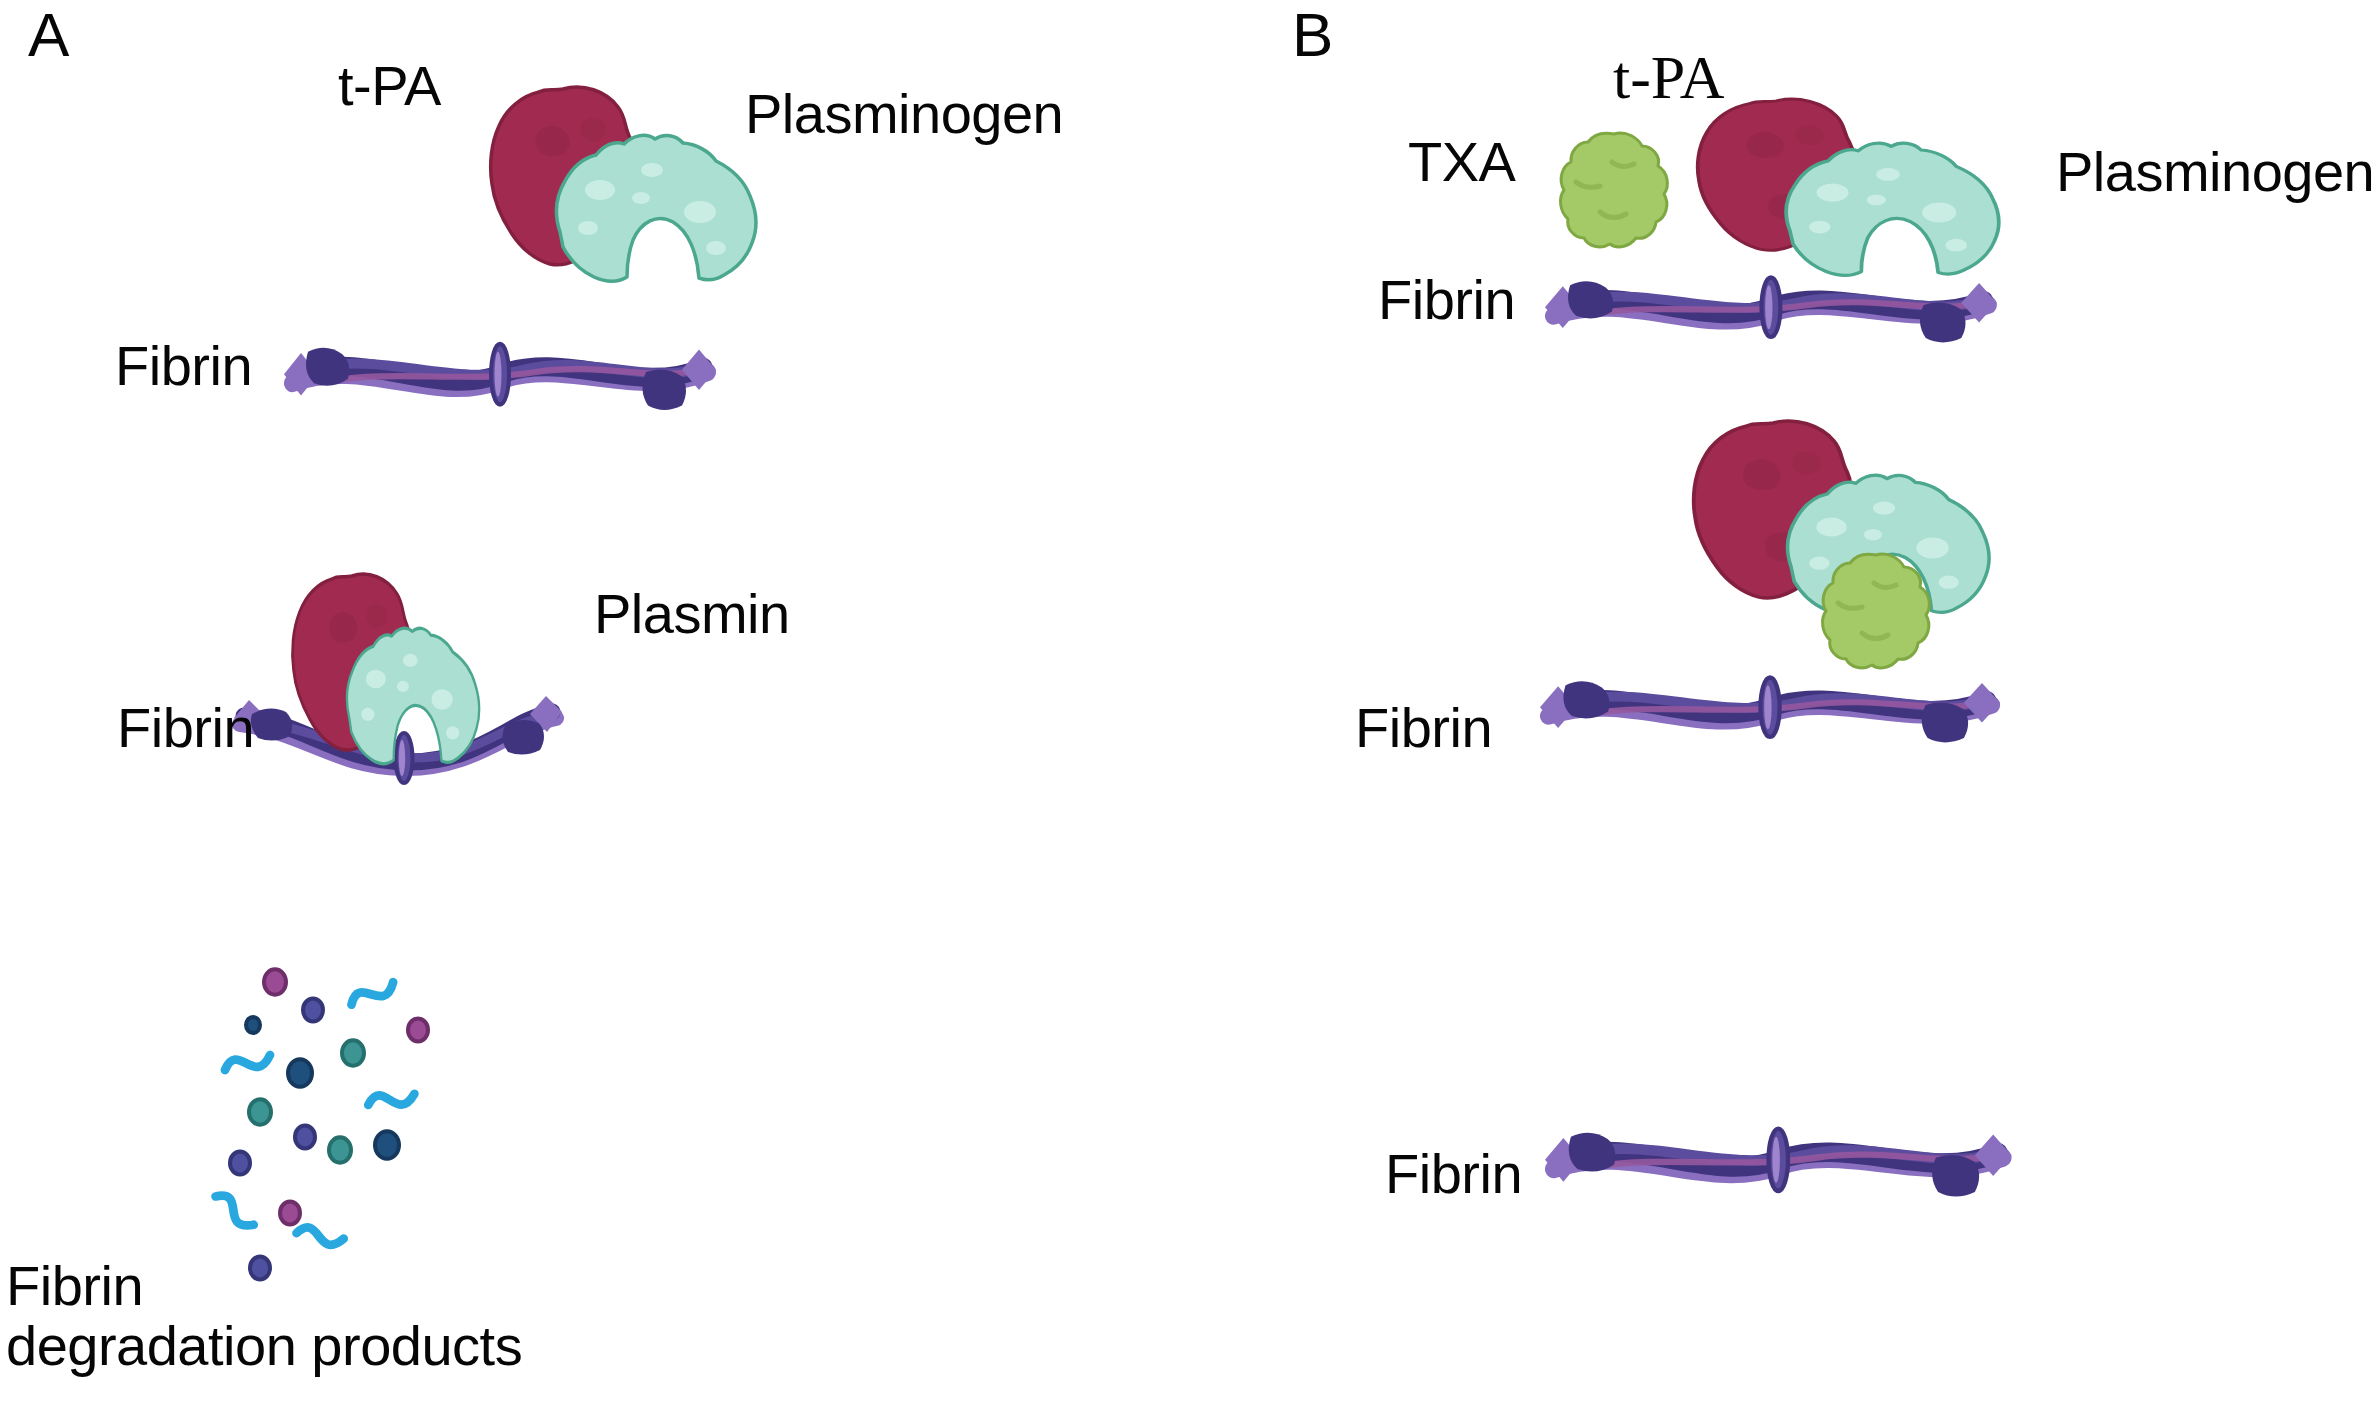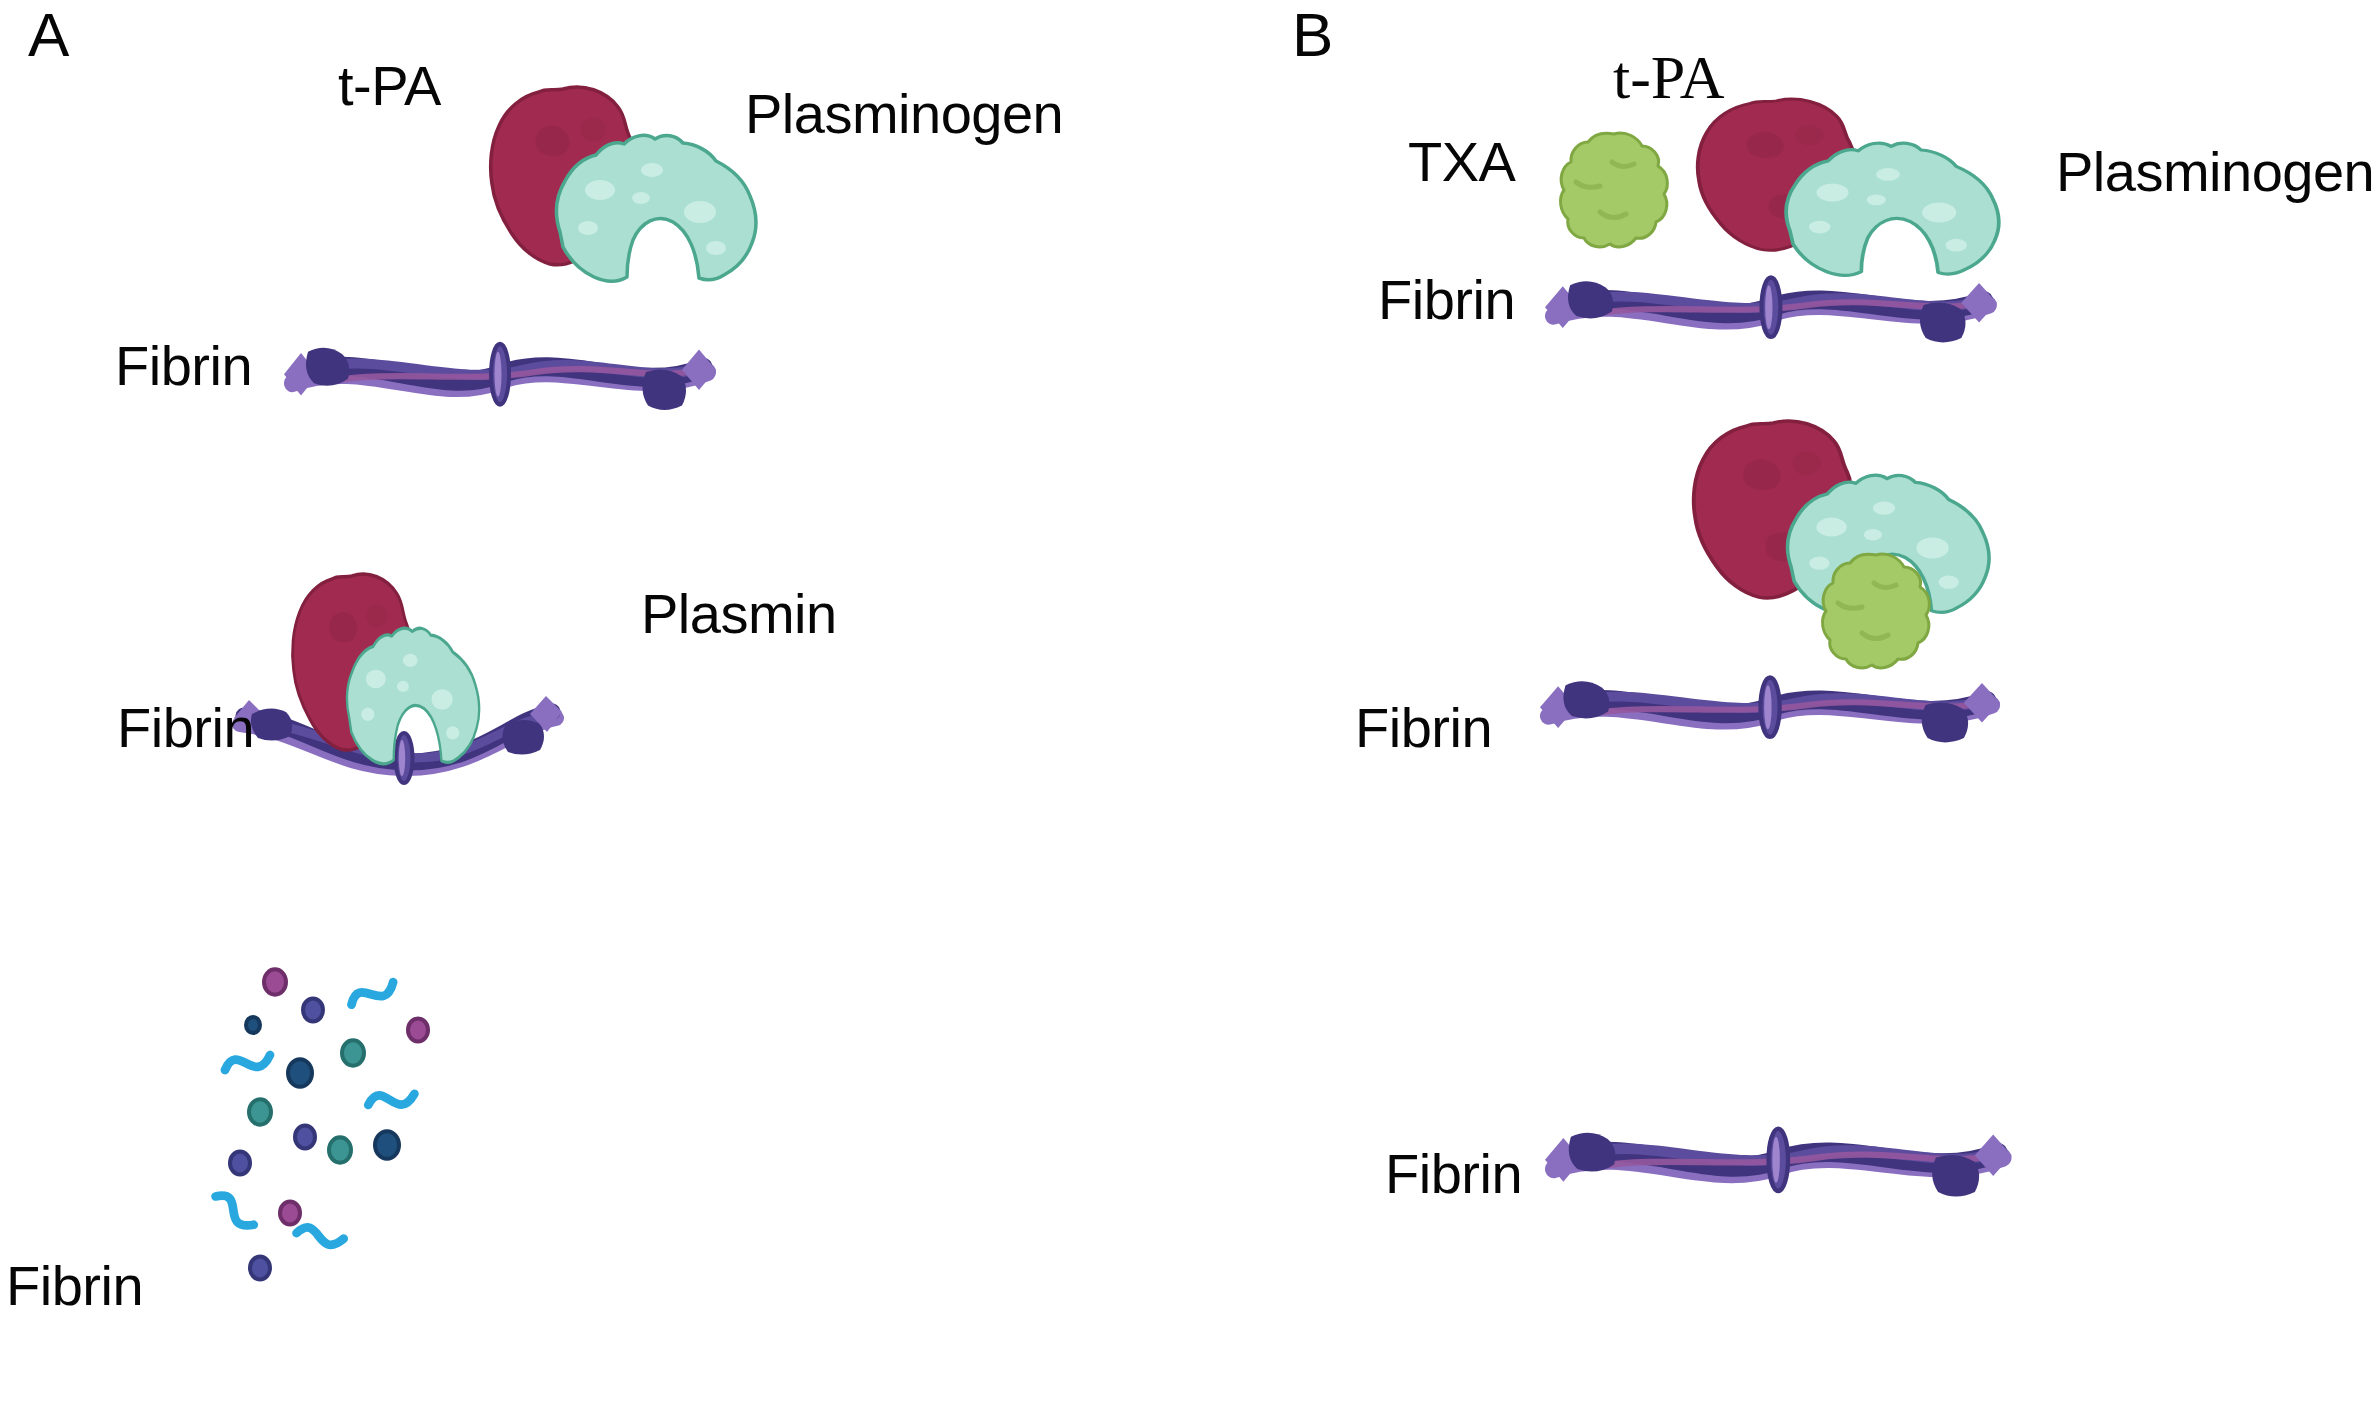--- a/index.html
+++ b/index.html
@@ -7,21 +7,21 @@
           font-family:"Liberation Sans",sans-serif;}
   #art{position:absolute;left:0;top:0;}
   .lbl{position:absolute;font:400 56px/1.08 "Liberation Sans",sans-serif;color:#060606;
        white-space:nowrap;letter-spacing:-0.5px;}
   .panel-letter{font-size:62px;font-weight:500;letter-spacing:0;}
   .serif{font-family:"Liberation Serif","DejaVu Serif",serif;font-size:62px;letter-spacing:0;}
   .lbl-a-letter{left:28px;top:2px;}
   .lbl-a-tpa{left:338px;top:56px;}
   .lbl-a-plasminogen{left:745px;top:84px;}
   .lbl-a-fibrin-top{left:115px;top:336px;}
-  .lbl-a-plasmin{left:641px;top:584px;}
+  .lbl-a-plasmin{left:594px;top:584px;}
   .lbl-a-fibrin-mid{left:117px;top:698px;}
   .lbl-a-fdp{left:6px;top:1256px;white-space:normal;width:560px;}
   .lbl-b-letter{left:1292px;top:2px;}
   .lbl-b-tpa{left:1613px;top:44px;}
   .lbl-b-txa{left:1408px;top:132px;}
   .lbl-b-plasminogen{left:2056px;top:142px;}
   .lbl-b-fibrin-top{left:1378px;top:270px;}
   .lbl-b-fibrin-mid{left:1355px;top:698px;}
   .lbl-b-fibrin-bottom{left:1385px;top:1144px;}
 </style>
@@ -145,20 +145,21 @@
   </svg>
 
   <div class="lbl panel-letter lbl-a-letter">A</div>
   <div class="lbl lbl-a-tpa">t-PA</div>
   <div class="lbl lbl-a-plasminogen">Plasminogen</div>
   <div class="lbl lbl-a-fibrin-top">Fibrin</div>
   <div class="lbl lbl-a-plasmin">Plasmin</div>
   <div class="lbl lbl-a-fibrin-mid">Fibrin</div>
   <div class="lbl lbl-a-fdp">
     <span>Fibrin</span><br>
+    <span>degradation products</span>
   </div>
 
   <div class="lbl panel-letter lbl-b-letter">B</div>
   <div class="lbl serif lbl-b-tpa">t-PA</div>
   <div class="lbl lbl-b-txa">TXA</div>
   <div class="lbl lbl-b-plasminogen">Plasminogen</div>
   <div class="lbl lbl-b-fibrin-top">Fibrin</div>
   <div class="lbl lbl-b-fibrin-mid">Fibrin</div>
   <div class="lbl lbl-b-fibrin-bottom">Fibrin</div>
 </div>

